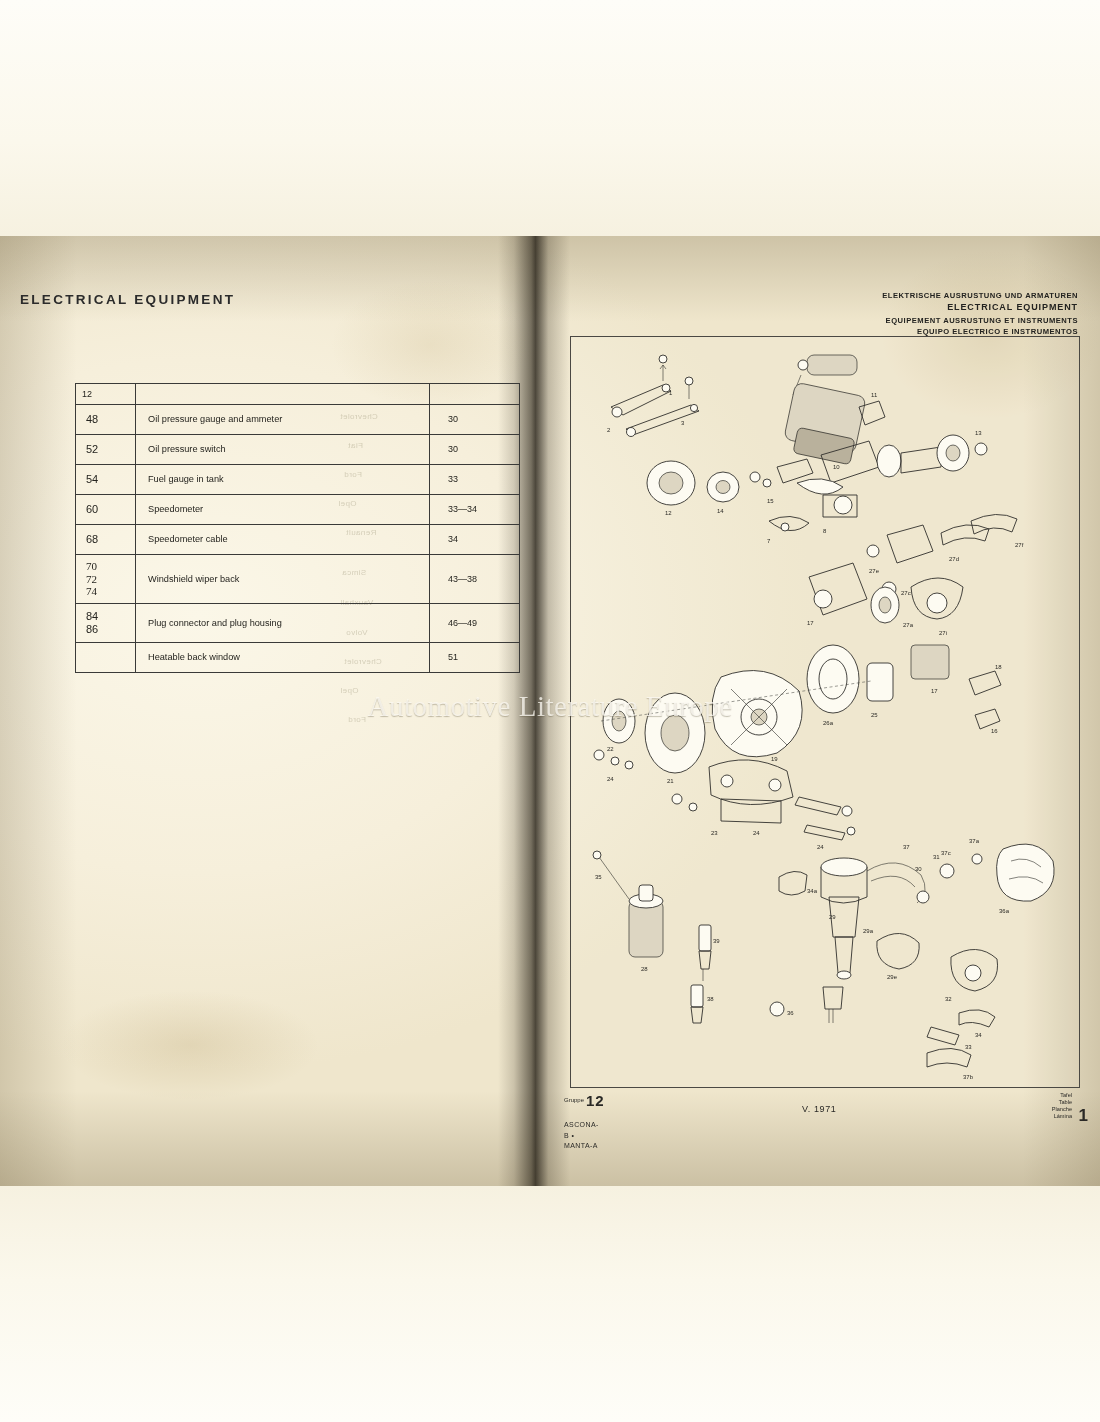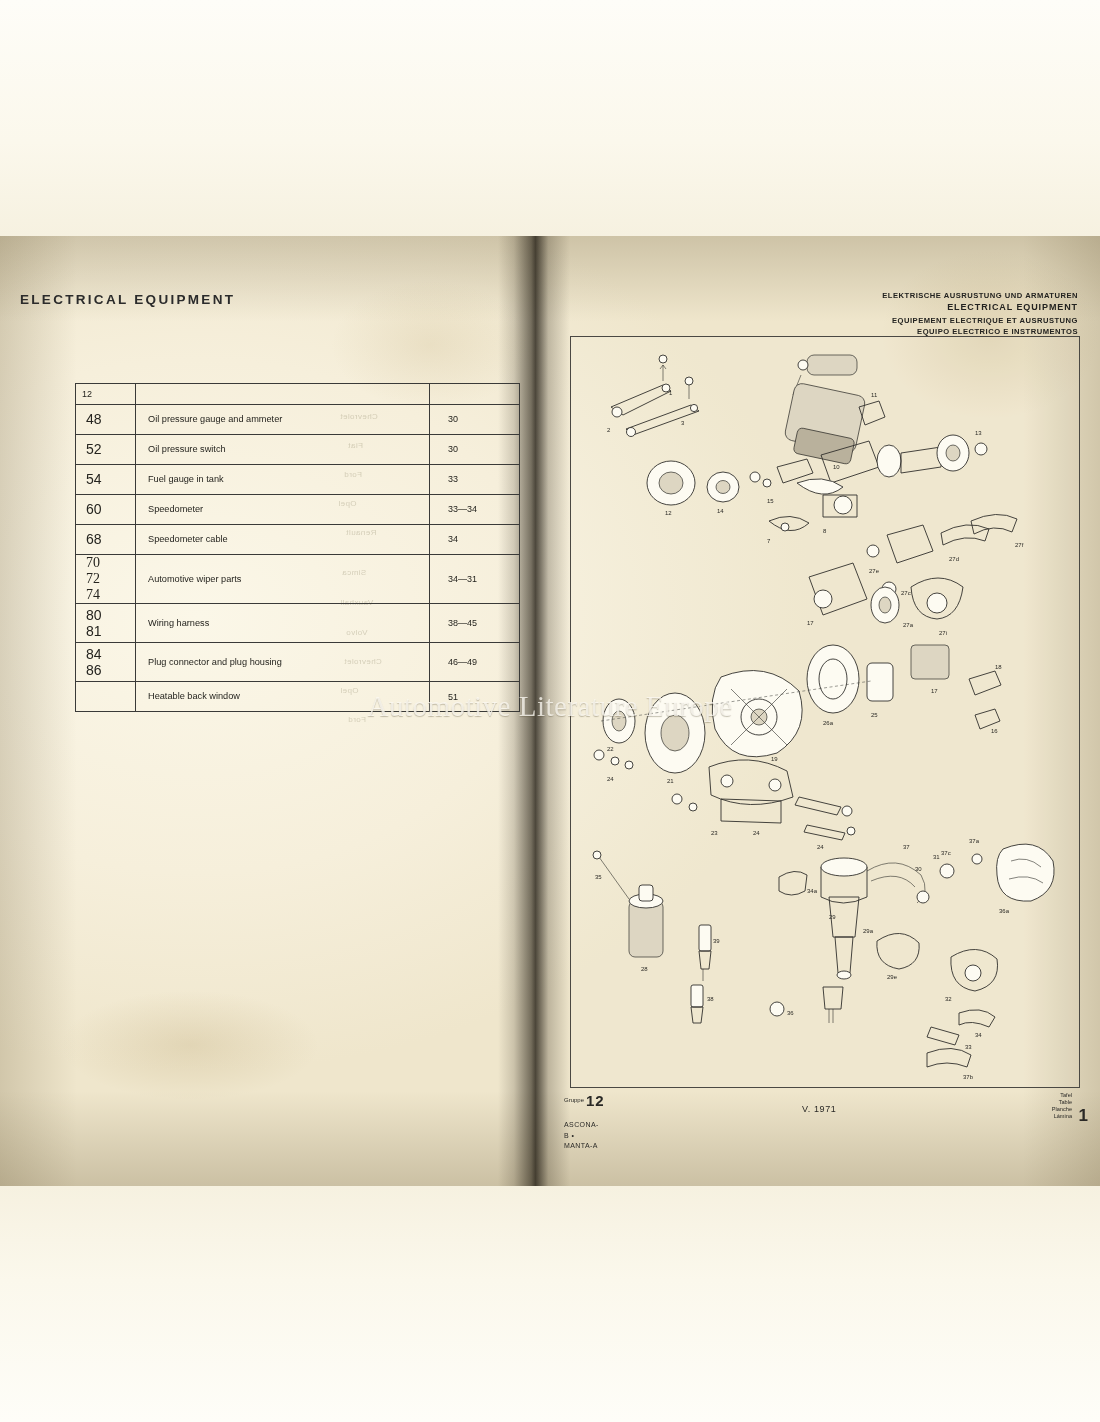--- a/index.html
+++ b/index.html
@@ -99,21 +99,21 @@
   }
   table.parts td {
     border: 1px solid #3a3a38;
     font-size: 9.2px;
     color: #25241f;
     padding: 0 5px;
     height: 29px;
     vertical-align: middle;
     line-height: 1.15;
   }
-  table.parts td.c-no   { width: 48px; text-align: left; padding-left: 10px; font-size: 14px;}
+  table.parts td.c-no   { width: 48px; text-align: left; padding-left: 10px; font-size: 11px;}
   table.parts td.c-desc { width: 282px; text-align: left; padding-left: 12px; }
   table.parts td.c-pg   { width: 78px; text-align: left; padding-left: 18px; font-size: 9px;}
   table.parts tr.hdr td {
     height: 20px;
     font-size: 9px;
     padding-left: 6px;
   }
   .multi { white-space: pre-line; font-size: 8.6px; line-height: 1.12; }
 
   
@@ -273,28 +273,22 @@
         </tr>
         <tr>
           <td class="c-no">68</td>
           <td class="c-desc">Speedometer cable</td>
           <td class="c-pg">34</td>
         </tr>
         <tr style="height:48px;">
           <td class="c-no multi" style="height:48px;font-family:Liberation Serif, serif;">70
 72
 74</td>
-          <td class="c-desc">Automotive wiper parts</td>
-          <td class="c-pg">34—31</td>
-        </tr>
-        <tr style="height:38px;">
-          <td class="c-no multi" style="height:38px;">80
-81</td>
-          <td class="c-desc">Wiring harness</td>
-          <td class="c-pg">38—45</td>
+          <td class="c-desc">Windshield wiper back</td>
+          <td class="c-pg">43—38</td>
         </tr>
         <tr style="height:38px;">
           <td class="c-no multi" style="height:38px;">84
 86</td>
           <td class="c-desc">Plug connector and plug housing</td>
           <td class="c-pg">46—49</td>
         </tr>
         <tr>
           <td class="c-no"></td>
           <td class="c-desc">Heatable back window</td>
@@ -302,21 +296,21 @@
         </tr>
       </tbody>
     </table>
   </div>
 
   <div id="right-page">
 
     <div id="rp-head">
       <div>ELEKTRISCHE AUSRUSTUNG UND ARMATUREN</div>
       <div class="en">ELECTRICAL EQUIPMENT</div>
-      <div>EQUIPEMENT  ELECTRIQUE ET AUSRUSTUNG</div>
+      <div>EQUIPEMENT  AUSRUSTUNG ET INSTRUMENTS</div>
       <div>EQUIPO  ELECTRICO E INSTRUMENTOS</div>
     </div>
 
     <div id="plate-box">
       <svg class="plate" viewBox="0 0 508 750" width="508" height="750">
 
         <g>
           <path class="ln" d="M40 70 L92 48 L100 54 L52 78 Z"></path>
           <circle class="lnf" cx="46" cy="75" r="5"></circle>
           <circle class="lnf" cx="95" cy="51" r="4"></circle>

